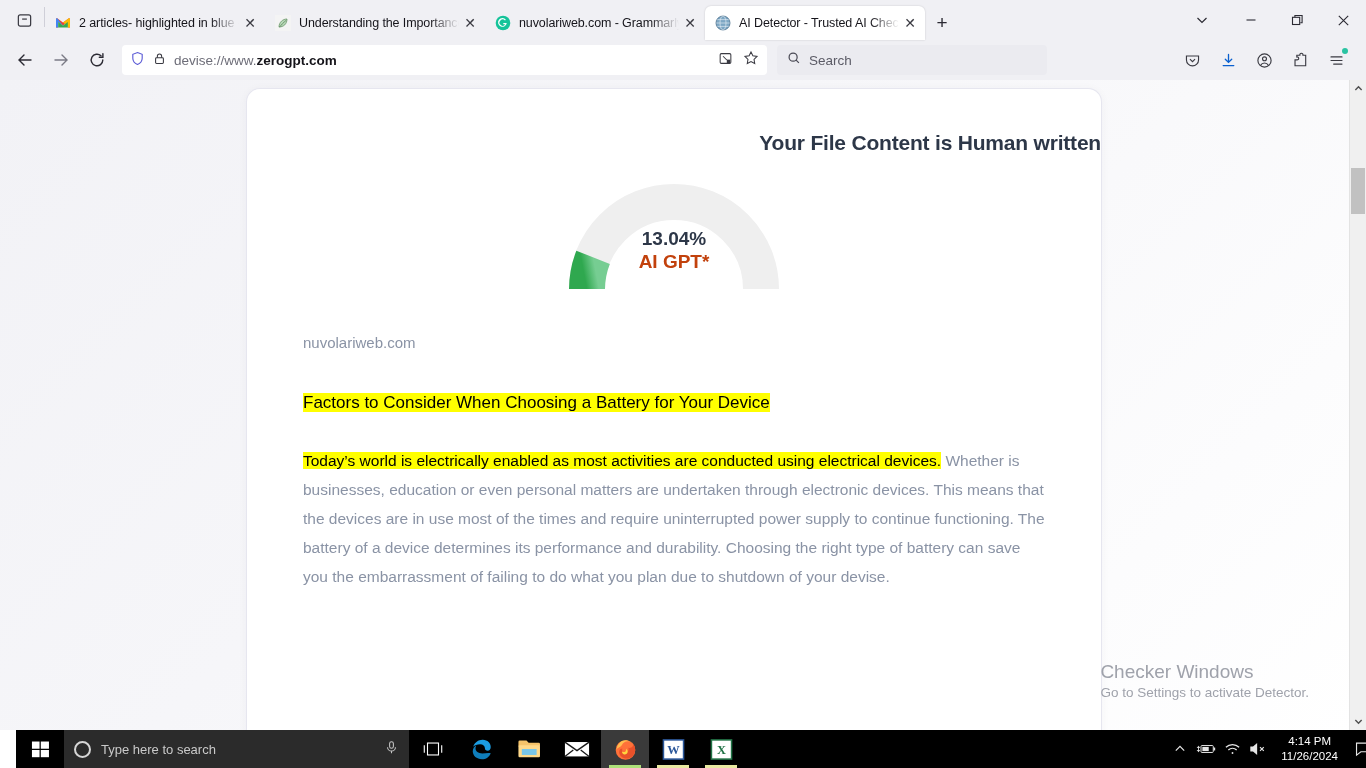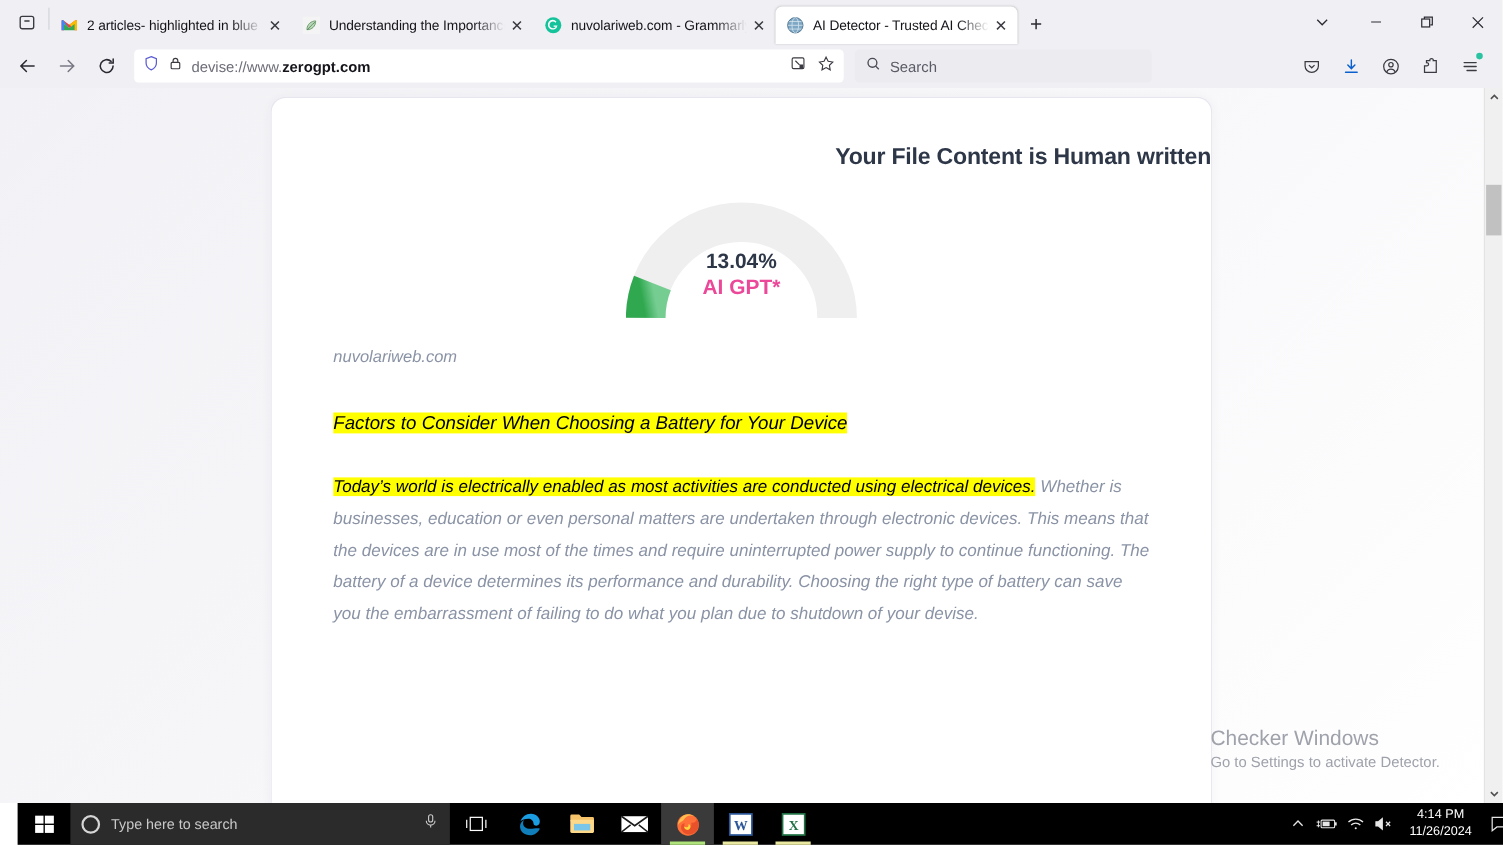--- a/index.html
+++ b/index.html
@@ -97,24 +97,24 @@
 
   
   .gauge-wrap { height: 112px; margin-top: 24px; position: relative; }
   .gauge { position: absolute; left: 50%; transform: translateX(-50%); top: 0; width: 210px; height: 112px; }
   .gauge svg { display: block; }
   .gauge-label {
     position: absolute; left: 50%; transform: translateX(-50%);
     top: 48px; text-align: center; width: 200px;
   }
   .gauge-pct { font-size: 19px; font-weight: bold; color: #2d3748; line-height: 1.22; }
-  .gauge-sub { font-size: 19px; font-weight: bold; color: #ec4899; line-height: 1.22; }
-
-  
-  .content { padding: 0 56px; margin-top: 22px; font-style: italic; }
+  .gauge-sub { font-size: 19px; font-weight: bold; color: #c2410c; line-height: 1.22; }
+
+  
+  .content { padding: 0 56px; margin-top: 40px; }
   .src { font-size: 15px; color: #8a93a5; line-height: 1.6; }
   .hl-head { margin-top: 34px; font-size: 17px; line-height: 1.6; }
   .hl { background: #ffff00; color: #000000; }
   .para { margin-top: 30px; font-size: 15.5px; line-height: 29px; color: #8a93a5; }
   .para2 { margin-top: 86px; font-size: 15.5px; line-height: 29px; color: #8a93a5; }
 
   
   .vscroll { position: absolute; right: 0; top: 0; width: 17px; height: 650px; background: #f0f0f0; border-left: 1px solid #e3e3e3; }
   .vscroll .arrow { height: 17px; display: flex; align-items: center; justify-content: center; color: #505050; font-size: 9px; }
   .vscroll .arrow.down { position: absolute; bottom: 0; left: 0; right: 0; }

